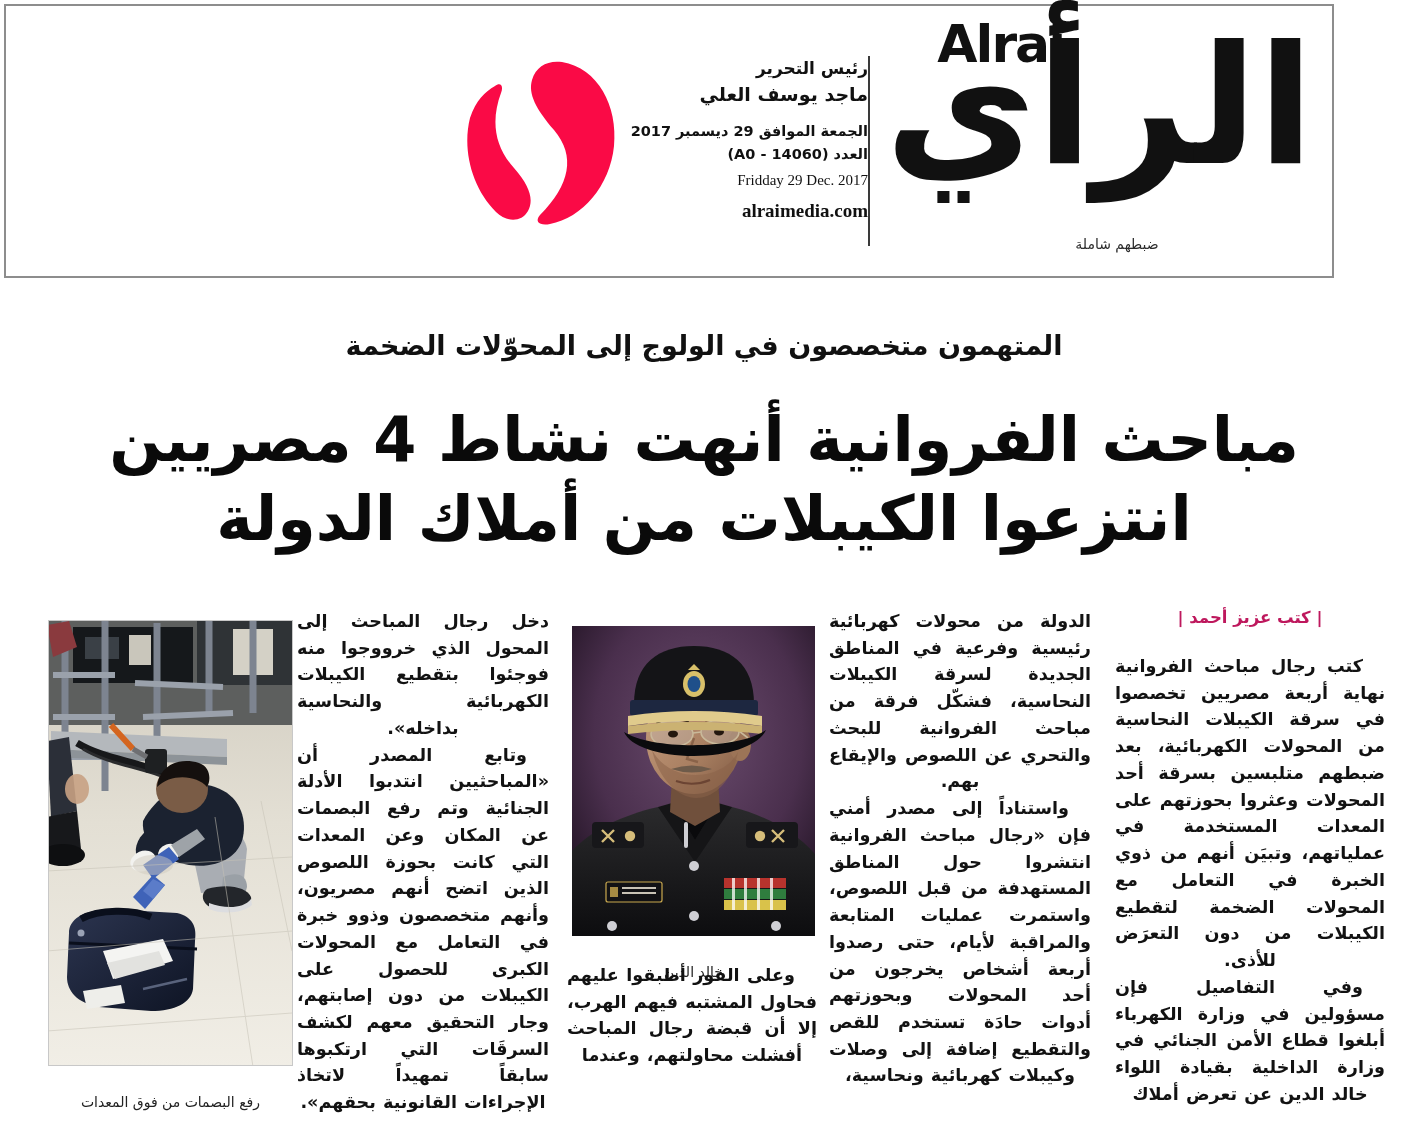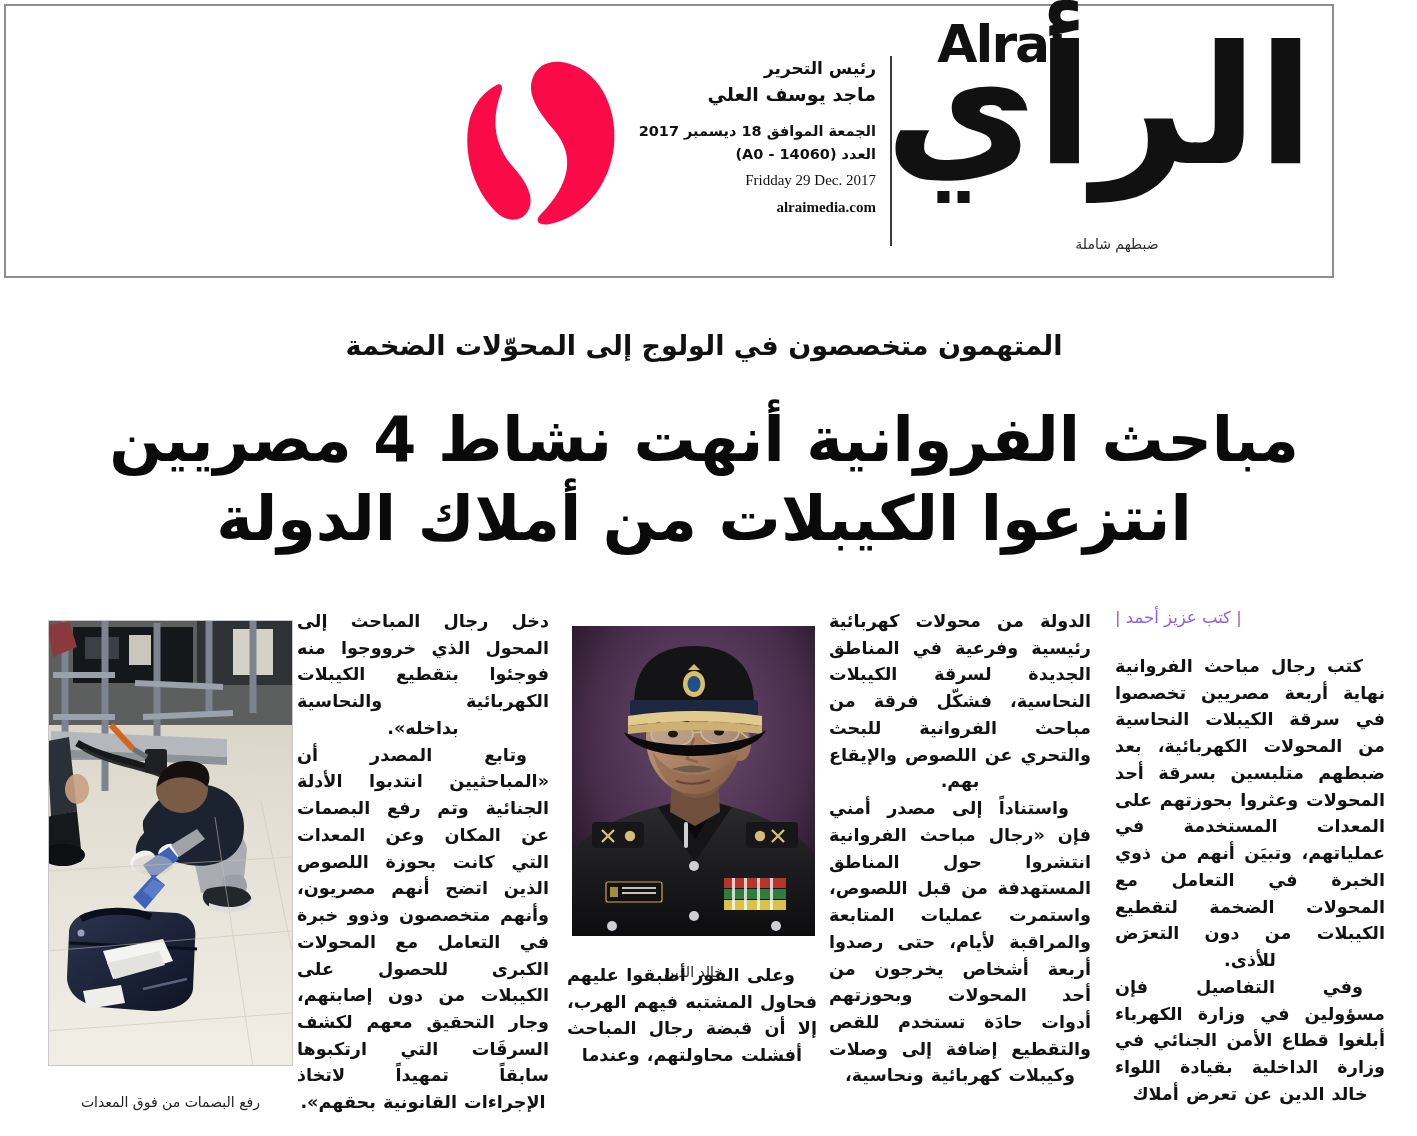--- a/index.html
+++ b/index.html
@@ -73,24 +73,23 @@
   
   .emblem {
     position: absolute;
     left: 452px; top: 48px;
     width: 160px; height: 176px;
   }
 
   
   .masthead-info {
     position: absolute;
-    left: 706px; top: 50px;
+    left: 684px; top: 50px;
     width: 180px; height: 190px;
     border-right: 2px solid #3a3a3a;
-    padding-right: 14px;
     text-align: right;
     direction: rtl;
   }
   .mi-role {
     font-size: 17px; font-weight: 700; color: #111;
     line-height: 1.45; white-space: nowrap;
   }
   .mi-name {
     font-size: 19px; font-weight: 700; color: #111;
     line-height: 1.45; margin-bottom: 12px; white-space: nowrap;
@@ -104,21 +103,21 @@
     line-height: 1.6; white-space: nowrap;
   }
   .mi-date-en {
     font-family: "Liberation Serif", "DejaVu Serif", serif;
     font-size: 15px; color: #111;
     line-height: 1.8; direction: ltr; text-align: right;
     white-space: nowrap;
   }
   .mi-web {
     font-family: "Liberation Serif", "DejaVu Serif", serif;
-    font-size: 15px; font-weight: 700; color: #111;
+    font-size: 19px; font-weight: 700; color: #111;
     line-height: 1.8; direction: ltr; text-align: right;
     white-space: nowrap;
   }
 
   
   .kicker {
     position: absolute;
     left: 0; top: 330px;
     width: 1360px;
     text-align: center;
@@ -155,24 +154,24 @@
     height: 528px;
   }
 
   
   .col-1 {
     position: absolute;
     right: 32px; top: 0;
     width: 270px;
   }
   .byline {
-    text-align: left;
+    text-align: center;
     font-size: 16.5px;
-    font-weight: 400;
-    color: #8b5cf6;
+    font-weight: 700;
+    color: #be185d;
     direction: rtl;
     margin-bottom: 26px;
   }
   .col-2 {
     position: absolute;
     right: 326px; top: 0;
     width: 262px;
   }
   .col-3 {
     position: absolute;
@@ -254,21 +253,21 @@
                  C78 55 70 40 74 26 C78 12 90 6 104 8 Z" fill="#FA0A46"></path>
         <path d="M37 32 C42 28 46 31 43 39 C33 66 36 92 56 114
                  C72 132 76 146 70 157 C63 169 48 168 38 158
                  C14 134 4 96 12 64 C18 46 27 38 37 32 Z" fill="#FA0A46"></path>
       </svg>
     </div>
 
     <div class="masthead-info">
       <div class="mi-role">رئيس التحرير</div>
       <div class="mi-name">ماجد يوسف العلي</div>
-      <div class="mi-date">الجمعة الموافق 18 ديسمبر 2017</div>
+      <div class="mi-date">الجمعة الموافق 29 ديسمبر 2017</div>
       <div class="mi-issue">العدد (14060 - A0)</div>
       <div class="mi-date-en">Fridday 29 Dec. 2017</div>
       <div class="mi-web">alraimedia.com</div>
     </div>
 
   </div>
 </div>
 
 <div class="kicker">المتهمون متخصصون في الولوج إلى المحوّلات الضخمة</div>
 

